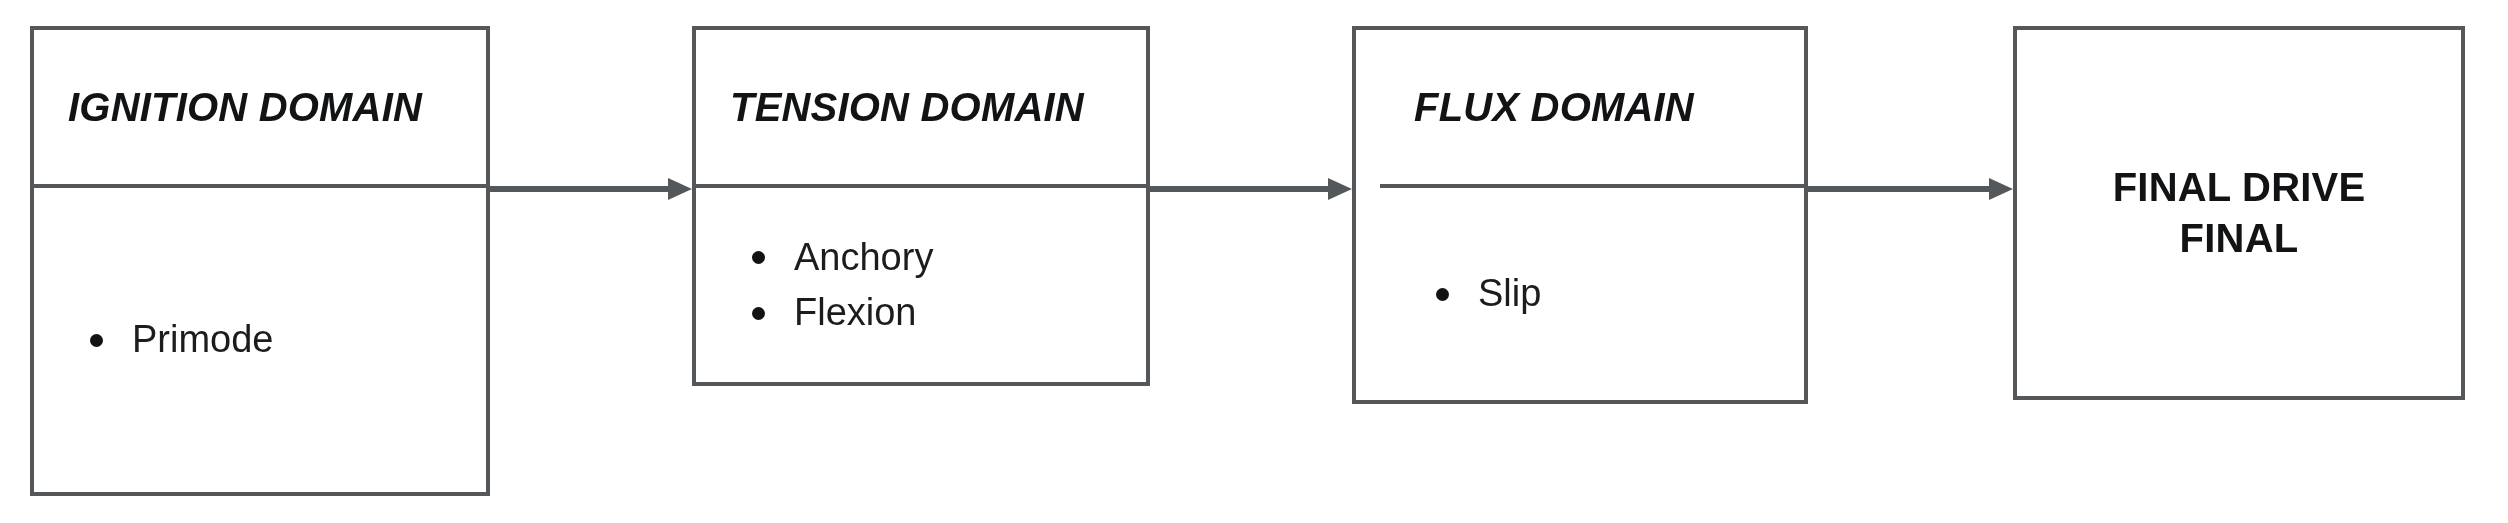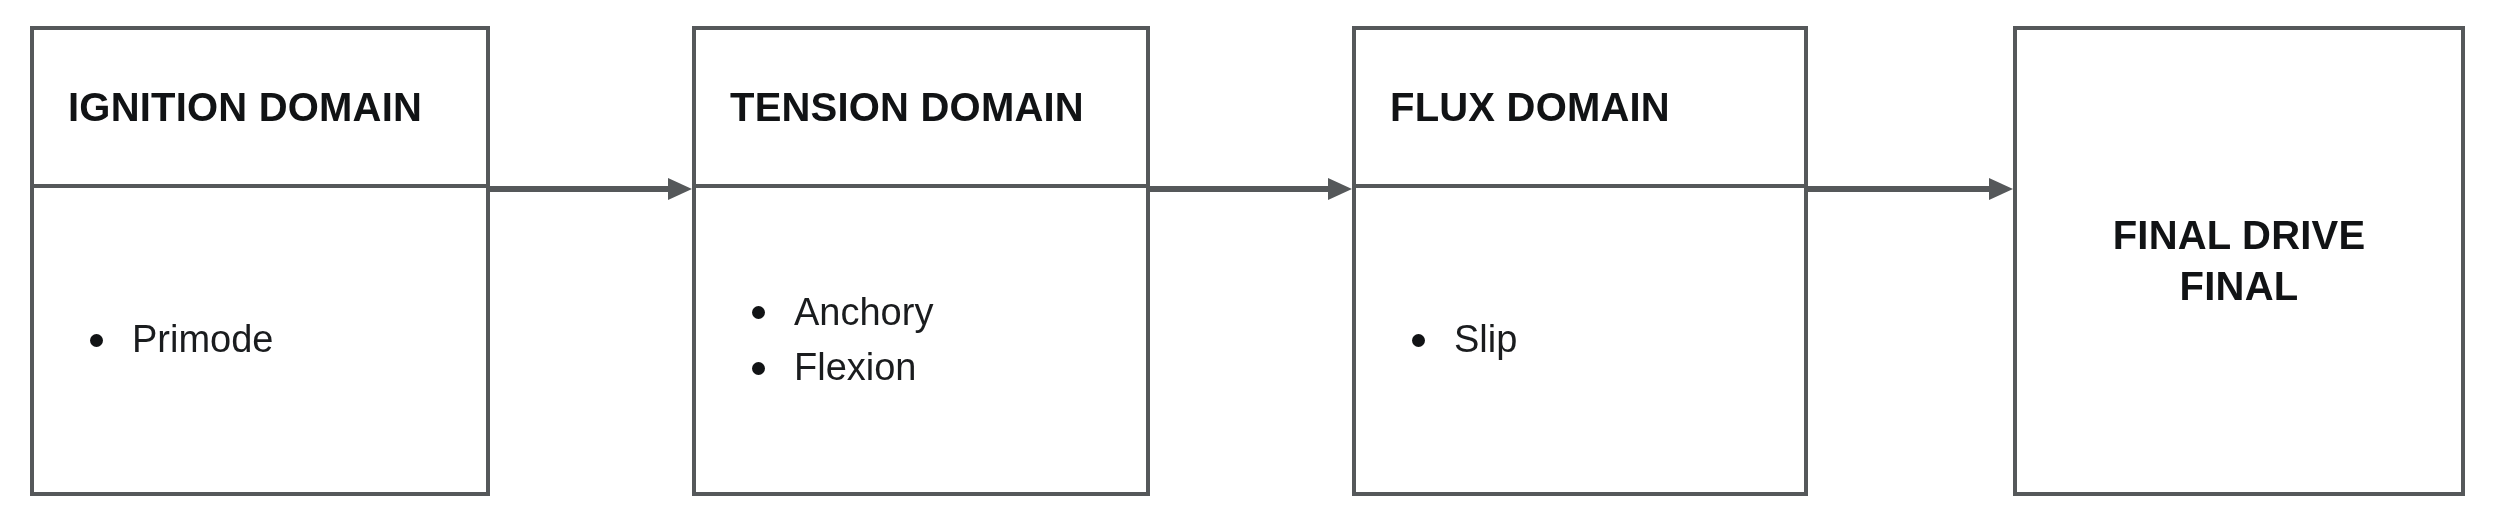--- a/index.html
+++ b/index.html
@@ -34,20 +34,21 @@
 
   .node-header {
     box-sizing: border-box;
     height: 158px;
     flex: 0 0 158px;
     display: flex;
     align-items: center;
     border-bottom: 4px solid #55585a;
     padding-left: 34px;
     padding-right: 18px;
+    font-style: italic;
   }
 
   .node-title {
     font-size: 40px;
     font-weight: bold;
     color: #111315;
     letter-spacing: 0.2px;
     line-height: 1.1;
     white-space: nowrap;
   }
@@ -130,21 +131,21 @@
     </div>
   </div>
 
   <div class="connector" style="left:490px; top:176px; width:202px;">
     <svg width="202" height="26" viewBox="0 0 202 26" aria-hidden="true">
       <line x1="0" y1="13" x2="186" y2="13" stroke="#55585a" stroke-width="6"></line>
       <polygon points="202,13 178,2 178,24" fill="#55585a"></polygon>
     </svg>
   </div>
 
-  <div class="node" style="left:692px; top:26px; width:458px; height:470px;">
+  <div class="node" style="left:692px; top:26px; width:458px; height:360px;">
     <div class="node-header">
       <span class="node-title">TENSION DOMAIN</span>
     </div>
     <div class="node-body">
       <ul class="bullet-list">
         <li class="bullet-item">
           <span class="dot"></span>
           <span>Anchory</span>
         </li>
         <li class="bullet-item">
@@ -155,41 +156,41 @@
     </div>
   </div>
 
   <div class="connector" style="left:1150px; top:176px; width:202px;">
     <svg width="202" height="26" viewBox="0 0 202 26" aria-hidden="true">
       <line x1="0" y1="13" x2="186" y2="13" stroke="#55585a" stroke-width="6"></line>
       <polygon points="202,13 178,2 178,24" fill="#55585a"></polygon>
     </svg>
   </div>
 
-  <div class="node" style="left:1352px; top:26px; width:456px; height:470px;">
+  <div class="node" style="left:1352px; top:26px; width:456px; height:378px;padding-left:24px;">
     <div class="node-header">
       <span class="node-title">FLUX DOMAIN</span>
     </div>
     <div class="node-body">
       <ul class="bullet-list">
         <li class="bullet-item">
           <span class="dot"></span>
           <span>Slip</span>
         </li>
       </ul>
     </div>
   </div>
 
   <div class="connector" style="left:1808px; top:176px; width:205px;">
     <svg width="205" height="26" viewBox="0 0 205 26" aria-hidden="true">
       <line x1="0" y1="13" x2="189" y2="13" stroke="#55585a" stroke-width="6"></line>
       <polygon points="205,13 181,2 181,24" fill="#55585a"></polygon>
     </svg>
   </div>
 
-  <div class="node terminal" style="left:2013px; top:26px; width:452px; height:470px;align-items:center;">
+  <div class="node terminal" style="left:2013px; top:26px; width:452px; height:374px;align-items:center;">
     <div class="terminal-label">
       <div>FINAL DRIVE</div>
       <div>FINAL</div>
     </div>
   </div>
 
 </div>
 
 </body></html>

